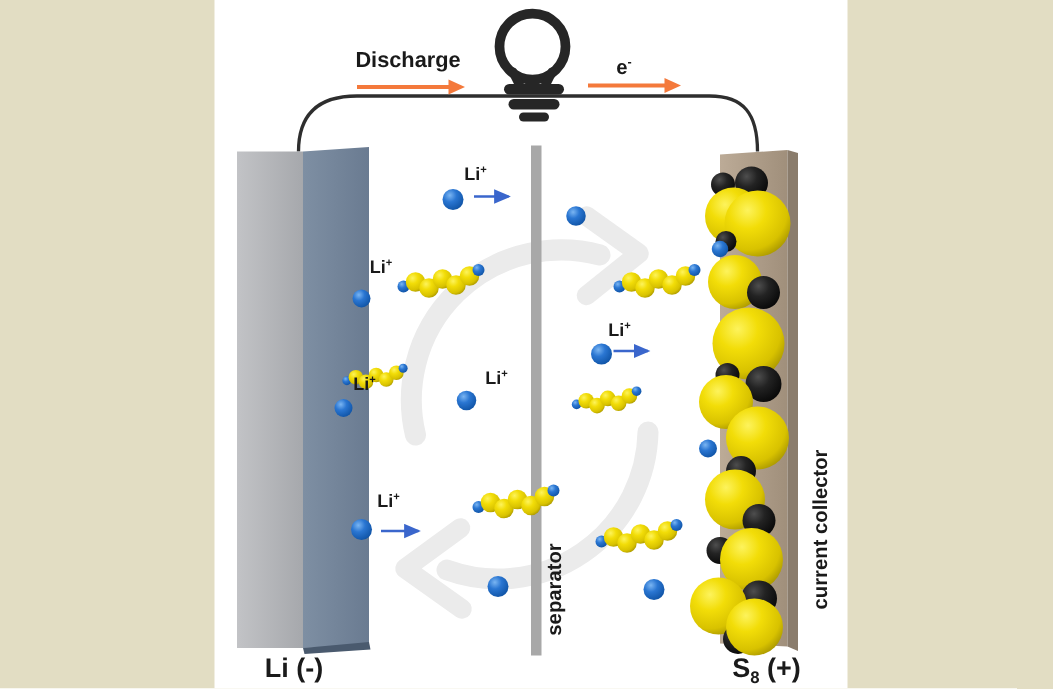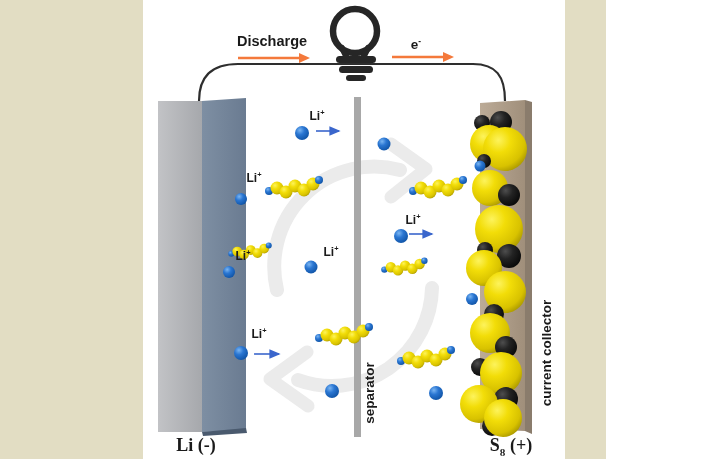--- a/index.html
+++ b/index.html
@@ -1,27 +1,27 @@
 <!DOCTYPE html>
 <html><head>
 <meta charset="utf-8">
 <style>
   html,body{margin:0;padding:0;}
   body{width:702px;height:459px;font-family:"Liberation Sans",sans-serif;}
-  .stage{position:relative;width:606px;height:459px;background:#e2ddc3;overflow:hidden;}
+  .stage{position:relative;width:702px;height:459px;background:#e2ddc3;overflow:hidden;}
   .panel{position:absolute;left:143px;top:0;width:422px;height:459px;background:#ffffff;}
   svg.art{position:absolute;left:0;top:0;}
   .lbl{position:absolute;transform:translate(-50%,-50%);font-weight:bold;color:#1a1a1a;white-space:nowrap;line-height:1;}
   .lbl.rot{transform:translate(-50%,-50%) rotate(-90deg);}
   .lbl sup{font-size:0.62em;vertical-align:super;line-height:0;}
   .lbl sub{font-size:0.62em;vertical-align:sub;line-height:0;}
   .fs12{font-size:12px;padding-left:44px;}
   .fs14{font-size:14.5px;}
   .fs13{font-size:13.5px;}
-  .fs18{font-size:18px;font-family:Liberation Serif, serif;}
+  .fs18{font-size:18px;}
 </style>
 </head>
 <body>
 
 <div class="stage">
   <div class="panel"></div>
 
   <svg class="art" width="702" height="459" viewBox="0 0 702 459">
     <defs>
       <radialGradient id="gYel" cx="0.35" cy="0.3" r="0.8">

